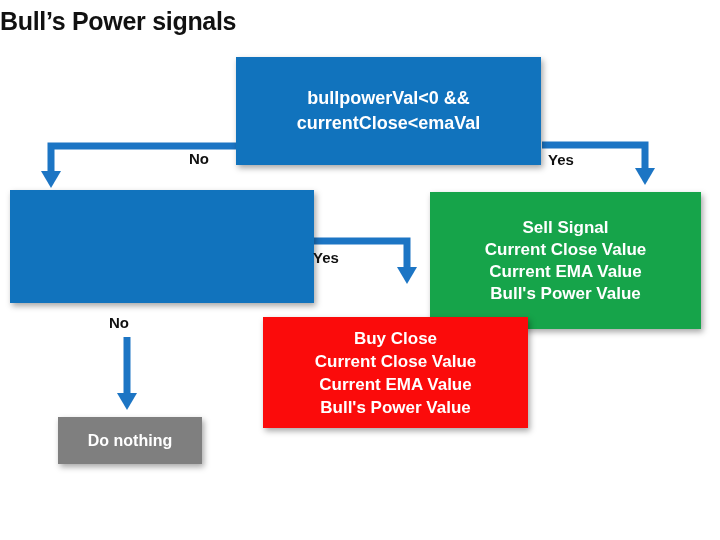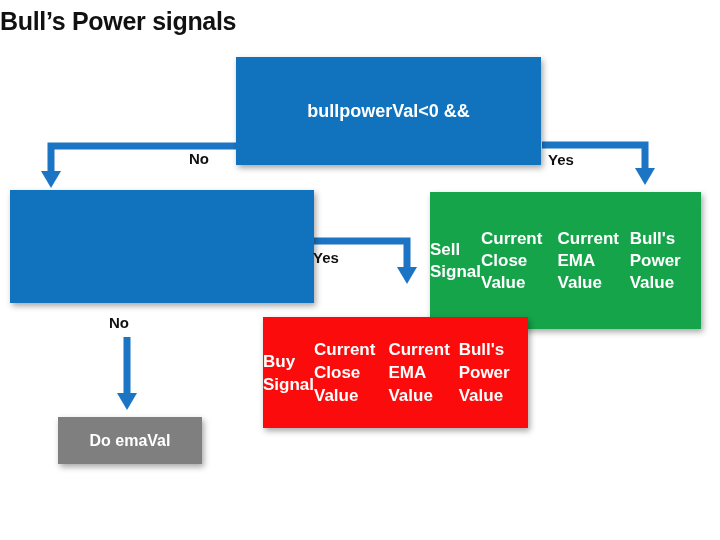--- a/index.html
+++ b/index.html
@@ -11,21 +11,21 @@
     width:720px;height:540px;position:relative;overflow:hidden;
     background:var(--background);
     font-family:"Liberation Sans", sans-serif;
   }
   .title{
     position:absolute;left:0;top:7px;width:720px;
     font-size:25px;font-weight:bold;color:var(--label);
     letter-spacing:-0.3px;
   }
   .box{
-    position:absolute;display:flex;flex-direction:row;
+    position:absolute;display:flex;flex-direction:column;
     justify-content:center;align-items:center;text-align:left;
     color:var(--box_text);font-weight:bold;
     box-shadow:2px 3px 6px rgba(0,0,0,0.35);
   }
   .box-top   {left:236px;top:57px; width:305px;height:108px;background:var(--blue); font-size:18px;line-height:25px;}
   .box-left  {left:10px; top:190px;width:304px;height:113px;background:var(--blue); font-size:18px;line-height:25px;}
   .box-sell  {left:430px;top:192px;width:271px;height:137px;background:var(--green);font-size:17px;line-height:22px;}
   .box-buy   {left:263px;top:317px;width:265px;height:111px;background:var(--red);  font-size:17px;line-height:23px;}
   .box-gray  {left:58px; top:417px;width:144px;height:47px; background:var(--gray); font-size:16px;}
   .edge-label{
@@ -59,39 +59,40 @@
     <polygon class="arrow-head" points="397,267 417,267 407,284"></polygon>
   </g>
   <g>
     <polyline class="arrow-line" points="127,337 127,394"></polyline>
     <polygon class="arrow-head" points="117,393 137,393 127,410"></polygon>
   </g>
 </svg>
 
 <div class="box box-top">
   <div>bullpowerVal&lt;0 &amp;&amp;</div>
+  <div>currentClose&lt;emaVal</div>
 </div>
 
 <div class="box box-left">
 </div>
 
 <div class="box box-sell">
   <div>Sell Signal</div>
   <div>Current Close Value</div>
   <div>Current EMA Value</div>
   <div>Bull's Power Value</div>
 </div>
 
 <div class="box box-buy">
-  <div>Buy Signal</div>
+  <div>Buy Close</div>
   <div>Current Close Value</div>
   <div>Current EMA Value</div>
   <div>Bull's Power Value</div>
 </div>
 
 <div class="box box-gray">
-  <div>Do emaVal</div>
+  <div>Do nothing</div>
 </div>
 
 <div class="edge-label lbl-no-top">No</div>
 <div class="edge-label lbl-yes-top">Yes</div>
 <div class="edge-label lbl-yes-mid">Yes</div>
 <div class="edge-label lbl-no-bottom">No</div>
 
 </body></html>

